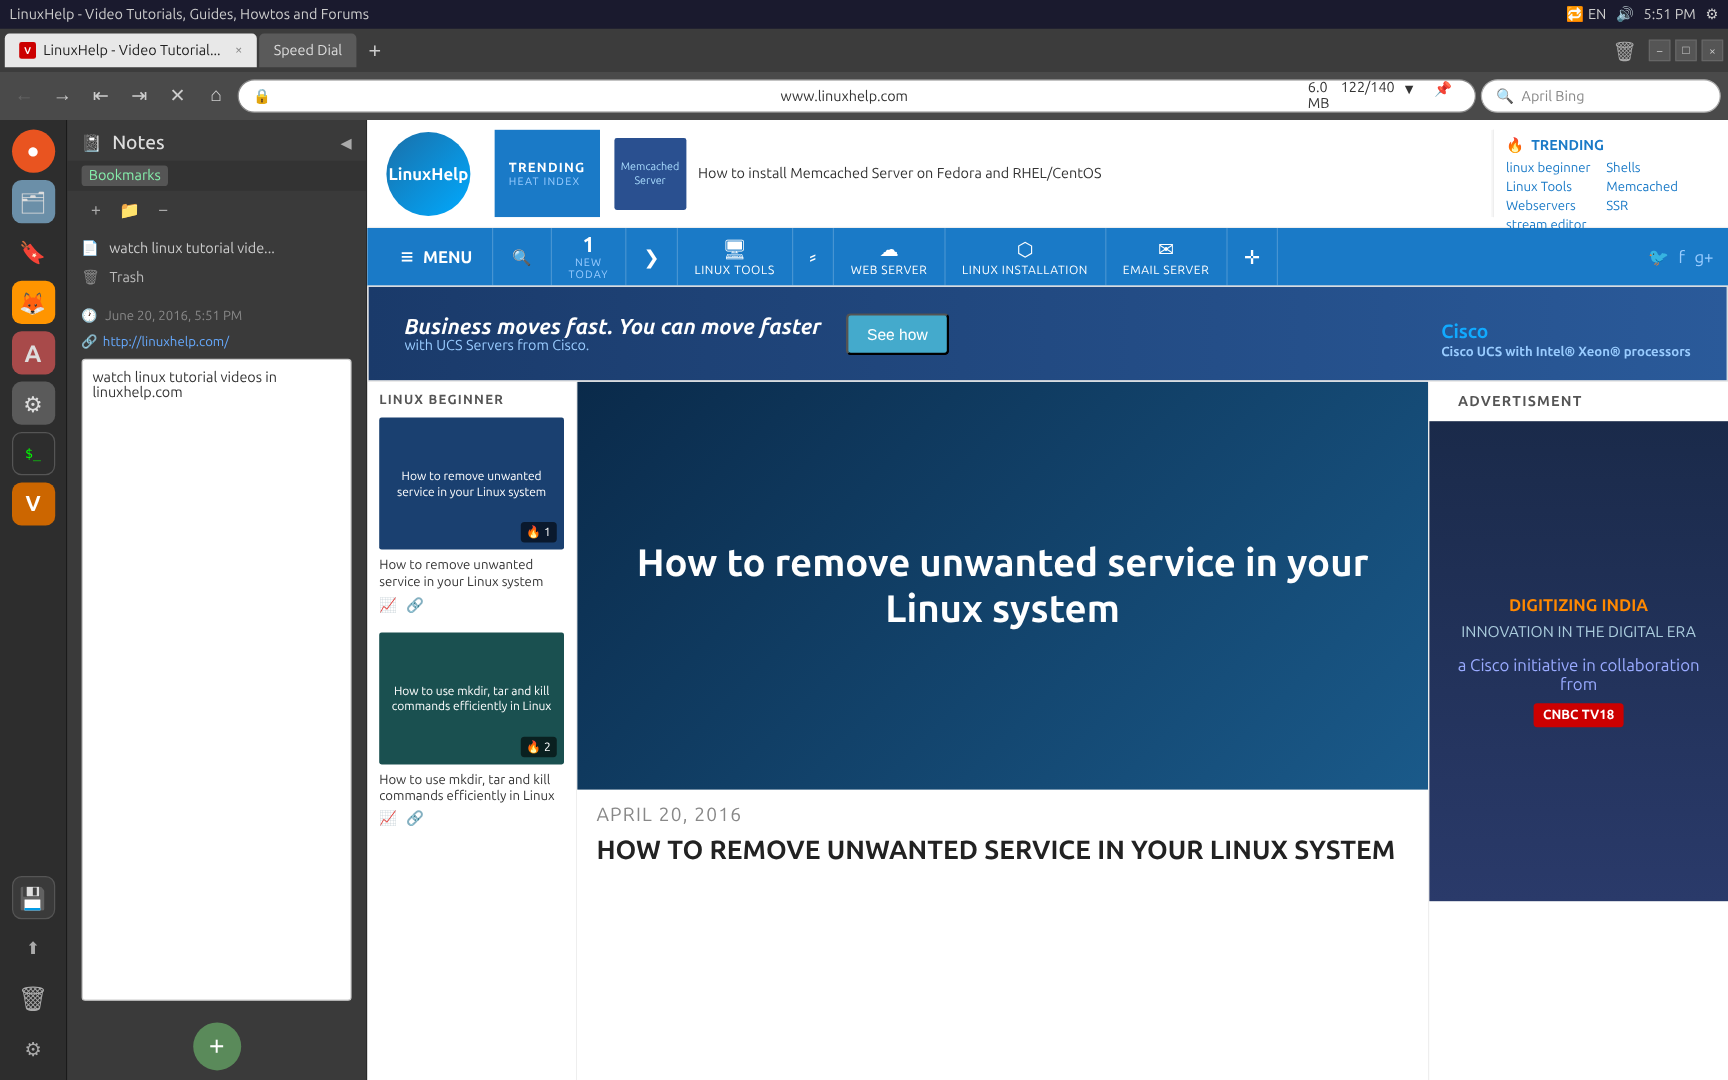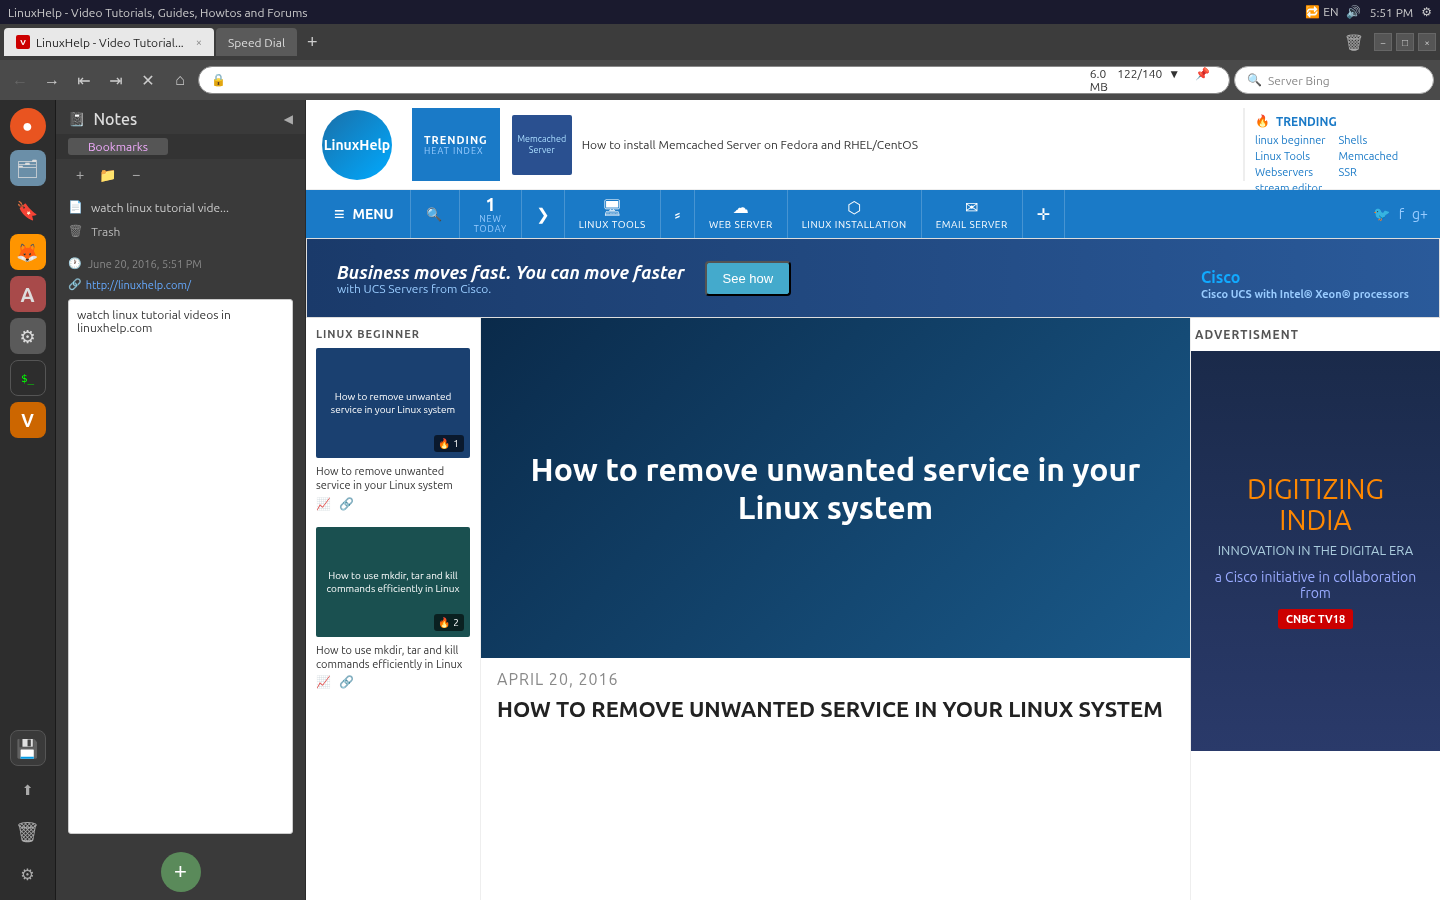--- a/index.html
+++ b/index.html
@@ -161,21 +161,21 @@
     #notes-title { color: #ddd; font-size: 16px; font-weight: 500; flex: 1; }
     .notes-expand { color: #aaa; cursor: pointer; font-size: 12px; }
 
     #bookmarks-bar {
       background: #333;
       padding: 4px 12px;
       display: flex;
       align-items: center;
       gap: 6px;
     }
-    .bookmark-label { color: #f0abfc; font-size: 12px; background: #555; padding: 2px 20px; border-radius: 3px; }
+    .bookmark-label { color: #86efac; font-size: 12px; background: #555; padding: 2px 6px; border-radius: 3px; }
 
     #notes-toolbar {
       padding: 4px 12px;
       display: flex;
       gap: 4px;
     }
     .notes-tool-btn {
       background: none;
       border: none;
       color: #aaa;
@@ -427,33 +427,33 @@
     .main-article-meta { padding: 12px 16px 4px; color: #888; font-size: 16px; letter-spacing: 1px; }
     .main-article-title { padding: 4px 16px 12px; font-size: 22px; font-weight: bold; color: #222; line-height: 1.2; }
 
     
     #right-ad {
       width: 250px;
       flex-shrink: 0;
       border-left: 1px solid #eee;
       overflow-y: auto;
     }
-    .advertisment-header { padding: 10px 4px; font-size: 12px; font-weight: bold; color: #555; letter-spacing: 1px; }
+    .advertisment-header { padding: 10px 24px; font-size: 12px; font-weight: bold; color: #555; letter-spacing: 1px; }
     .ad-content {
       width: 100%;
       background: linear-gradient(to bottom, #1a2a4a, #2a3a6a);
       display: flex;
       flex-direction: column;
       align-items: center;
       justify-content: center;
       padding: 20px;
       color: white;
       text-align: center;
     }
-    .ad-content-title { font-size: 28px; font-weight: normal; color: #f80; margin-bottom: 8px; }
+    .ad-content-title { font-size: 14px; font-weight: bold; color: #f80; margin-bottom: 8px; }
     .ad-content-sub { font-size: 13px; color: #acd; margin-bottom: 12px; }
     .ad-content-brand { font-size: 14px; color: #9af; margin-bottom: 8px; }
     .cnbc-logo { font-size: 11px; font-weight: bold; background: #c00; color: white; padding: 4px 8px; border-radius: 3px; }
   </style>
 </head>
 <body>
 
 <div id="titlebar">
   <div id="titlebar-left">
     <span>LinuxHelp - Video Tutorials, Guides, Howtos and Forums</span>
@@ -488,30 +488,31 @@
 
 <div id="navbar">
   <button class="nav-btn disabled">←</button>
   <button class="nav-btn">→</button>
   <button class="nav-btn">⇤</button>
   <button class="nav-btn">⇥</button>
   <button class="nav-btn">✕</button>
   <button class="nav-btn">⌂</button>
   <div id="urlbar">
     <span>🔒</span>
+    <span>www.linuxhelp.com</span>
     <div class="url-info">
       <span>6.0 MB</span>
       <span>122/140</span>
       <span>▼</span>
       <span>📌</span>
     </div>
   </div>
   <div id="searchbar">
     <span>🔍</span>
-    <span>Server Bing</span>
+    <span>April Bing</span>
   </div>
 </div>
 
 <div id="main">
 
   <div id="dock">
     <div class="dock-icon ubuntu">●</div>
     <div class="dock-icon files">🗂</div>
     <div class="dock-icon" style="color:#bbb;">🔖</div>
     <div class="dock-icon firefox">🦊</div>

